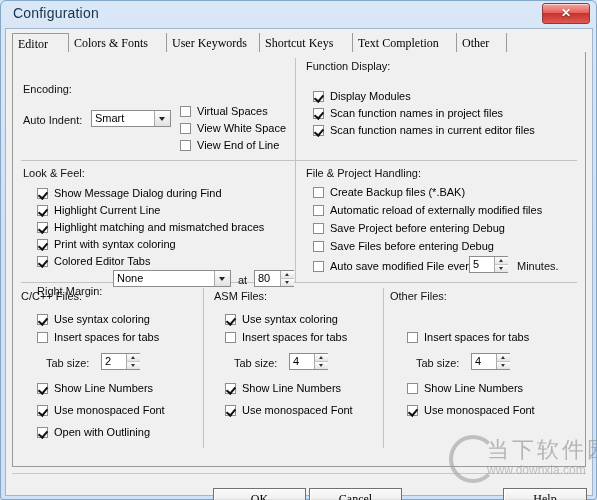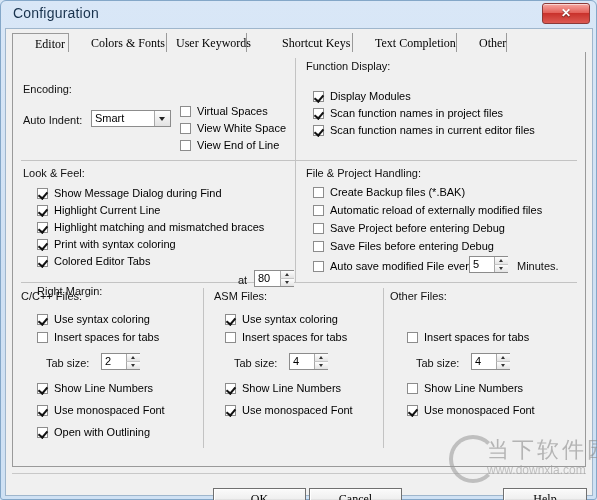--- a/index.html
+++ b/index.html
@@ -46,21 +46,21 @@
     box-sizing:border-box;
   }
   
   #tabstrip{
     position:absolute;left:6px;top:4px;width:574px;height:20px;
     font-family:"Liberation Serif", serif;
   }
   .tab{
     position:absolute;top:0;height:20px;
     font-size:12px;color:#000;
-    padding:0 22px;line-height:20px;
+    padding:0 5px;line-height:20px;
     white-space:nowrap;
     border-right:1px solid #9a9a9a;
     box-sizing:border-box;
     cursor:pointer;
   }
   .tab.sel{
     background:#f0f0f0;
     border:1px solid #9a9a9a;
     border-bottom:1px solid #f0f0f0;
     font-weight:normal;
@@ -177,21 +177,21 @@
     <div id="close-button">
       <div class="x">✕</div>
     </div>
   </div>
 
   <div id="client">
 
     <div id="tabstrip">
       <div class="tab sel" style="left:0px;width:57px;">Editor</div>
       <div class="tab" style="left:57px;width:98px;">Colors &amp; Fonts</div>
-      <div class="tab" style="left:142px;width:93px;">User Keywords</div>
+      <div class="tab" style="left:155px;width:93px;">User Keywords</div>
       <div class="tab" style="left:341px;width:104px;">Text Completion</div>
       <div class="tab" style="left:248px;width:93px;">Shortcut Keys</div>
       <div class="tab" style="left:445px;width:50px;">Other</div>
     </div>
 
     <div id="panel">
 
       <div class="sep-h" style="left:8px;top:108px;width:556px;"></div>
       <div class="sep-h" style="left:8px;top:230px;width:556px;"></div>
       <div class="sep-v" style="left:282px;top:6px;height:224px;"></div>
@@ -252,20 +252,24 @@
       <div class="cb" style="left:24px;top:186px;">
         <div class="box on"></div>
         <div class="t">Print with syntax coloring</div>
       </div>
       <div class="cb" style="left:24px;top:203px;">
         <div class="box on"></div>
         <div class="t">Colored Editor Tabs</div>
       </div>
 
       <div class="lbl" style="left:24px;top:233px;">Right Margin:</div>
+      <div class="combo" style="left:100px;top:218px;width:118px;">
+        <div class="v">None</div>
+        <div class="ar"></div>
+      </div>
       <div class="lbl" style="left:225px;top:222px;">at</div>
       <div class="spin" style="left:241px;top:218px;width:40px;">
         <div class="v">80</div>
         <div class="btns">
           <div class="up"></div>
           <div class="dn"></div>
         </div>
       </div>
 
       <div class="grp-label" style="left:293px;top:115px;">File &amp; Project Handling:</div>

